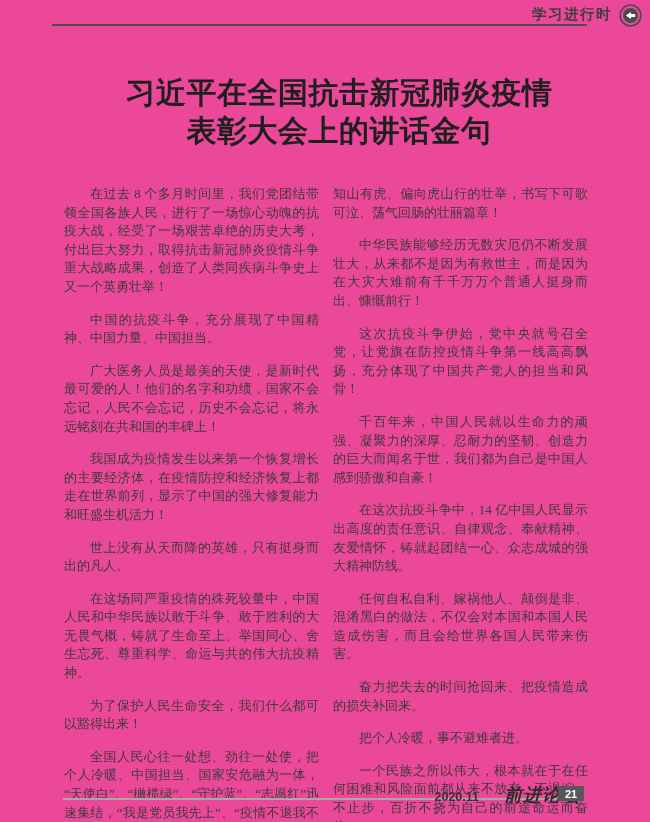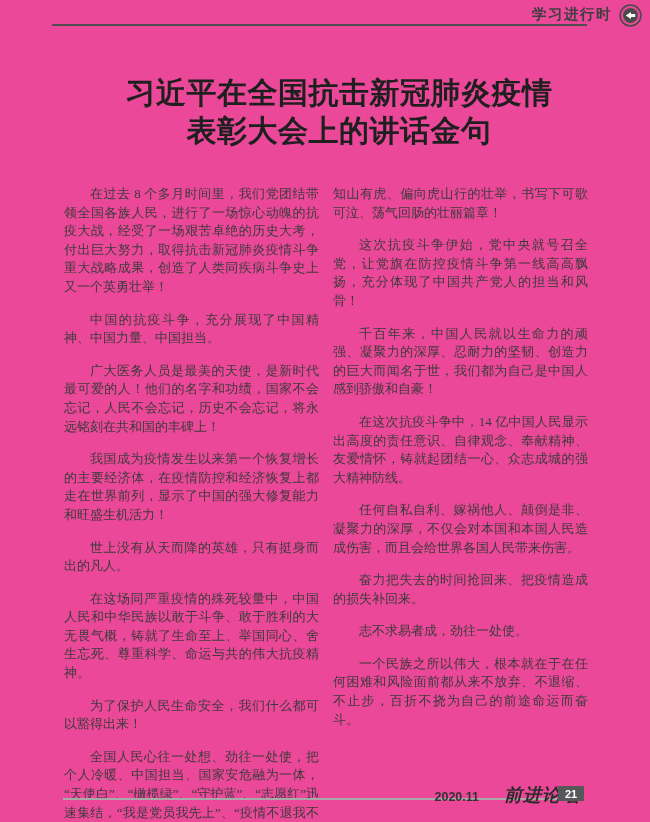--- a/index.html
+++ b/index.html
@@ -104,33 +104,34 @@
         <p class="para">为了保护人民生命安全，我们什么都可以豁得出来！</p>
 
         <p class="para">全国人民心往一处想、劲往一处使，把个人冷暖、中国担当、国家安危融为一体，“天使白”、“橄榄绿”、“守护蓝”、“志愿红”迅速集结，“我是党员我先上”、“疫情不退我不退”，誓言铿锵，丹心闪耀。</p>
 
       </div>
     <div class="col">
       <div>
 
           <p class="para no-indent">知山有虎、偏向虎山行的壮举，书写下可歌可泣、荡气回肠的壮丽篇章！</p>
 
+          <p class="para">中华民族能够经历无数灾厄仍不断发展壮大，从来都不是因为有救世主，而是因为在大灾大难前有千千万万个普通人挺身而出、慷慨前行！</p>
 
           <p class="para">这次抗疫斗争伊始，党中央就号召全党，让党旗在防控疫情斗争第一线高高飘扬，充分体现了中国共产党人的担当和风骨！</p>
 
           <p class="para">千百年来，中国人民就以生命力的顽强、凝聚力的深厚、忍耐力的坚韧、创造力的巨大而闻名于世，我们都为自己是中国人感到骄傲和自豪！</p>
 
           <p class="para">在这次抗疫斗争中，14 亿中国人民显示出高度的责任意识、自律观念、奉献精神、友爱情怀，铸就起团结一心、众志成城的强大精神防线。</p>
 
-          <p class="para">任何自私自利、嫁祸他人、颠倒是非、凝聚力的深厚，不仅会对本国和本国人民造成伤害，而且会给世界各国人民带来伤害。</p>
+          <p class="para">任何自私自利、嫁祸他人、颠倒是非、混淆黑白的做法，不仅会对本国和本国人民造成伤害，而且会给世界各国人民带来伤害。</p>
 
 
           <p class="para">奋力把失去的时间抢回来、把疫情造成的损失补回来。</p>
 
-          <p class="para">志不求易者成，劲往一处使。</p>
+          <p class="para">把个人冷暖，事不避难者进。</p>
 
           <p class="para">一个民族之所以伟大，根本就在于在任何困难和风险面前都从来不放弃、不退缩、不止步，百折不挠为自己的前途命运而奋斗。</p>
         </div>
 
     </div>
   </div>
 
   <div class="footer-rule"></div>
   <div class="footer-text">
     <span class="footer-issue">2020.11</span>

